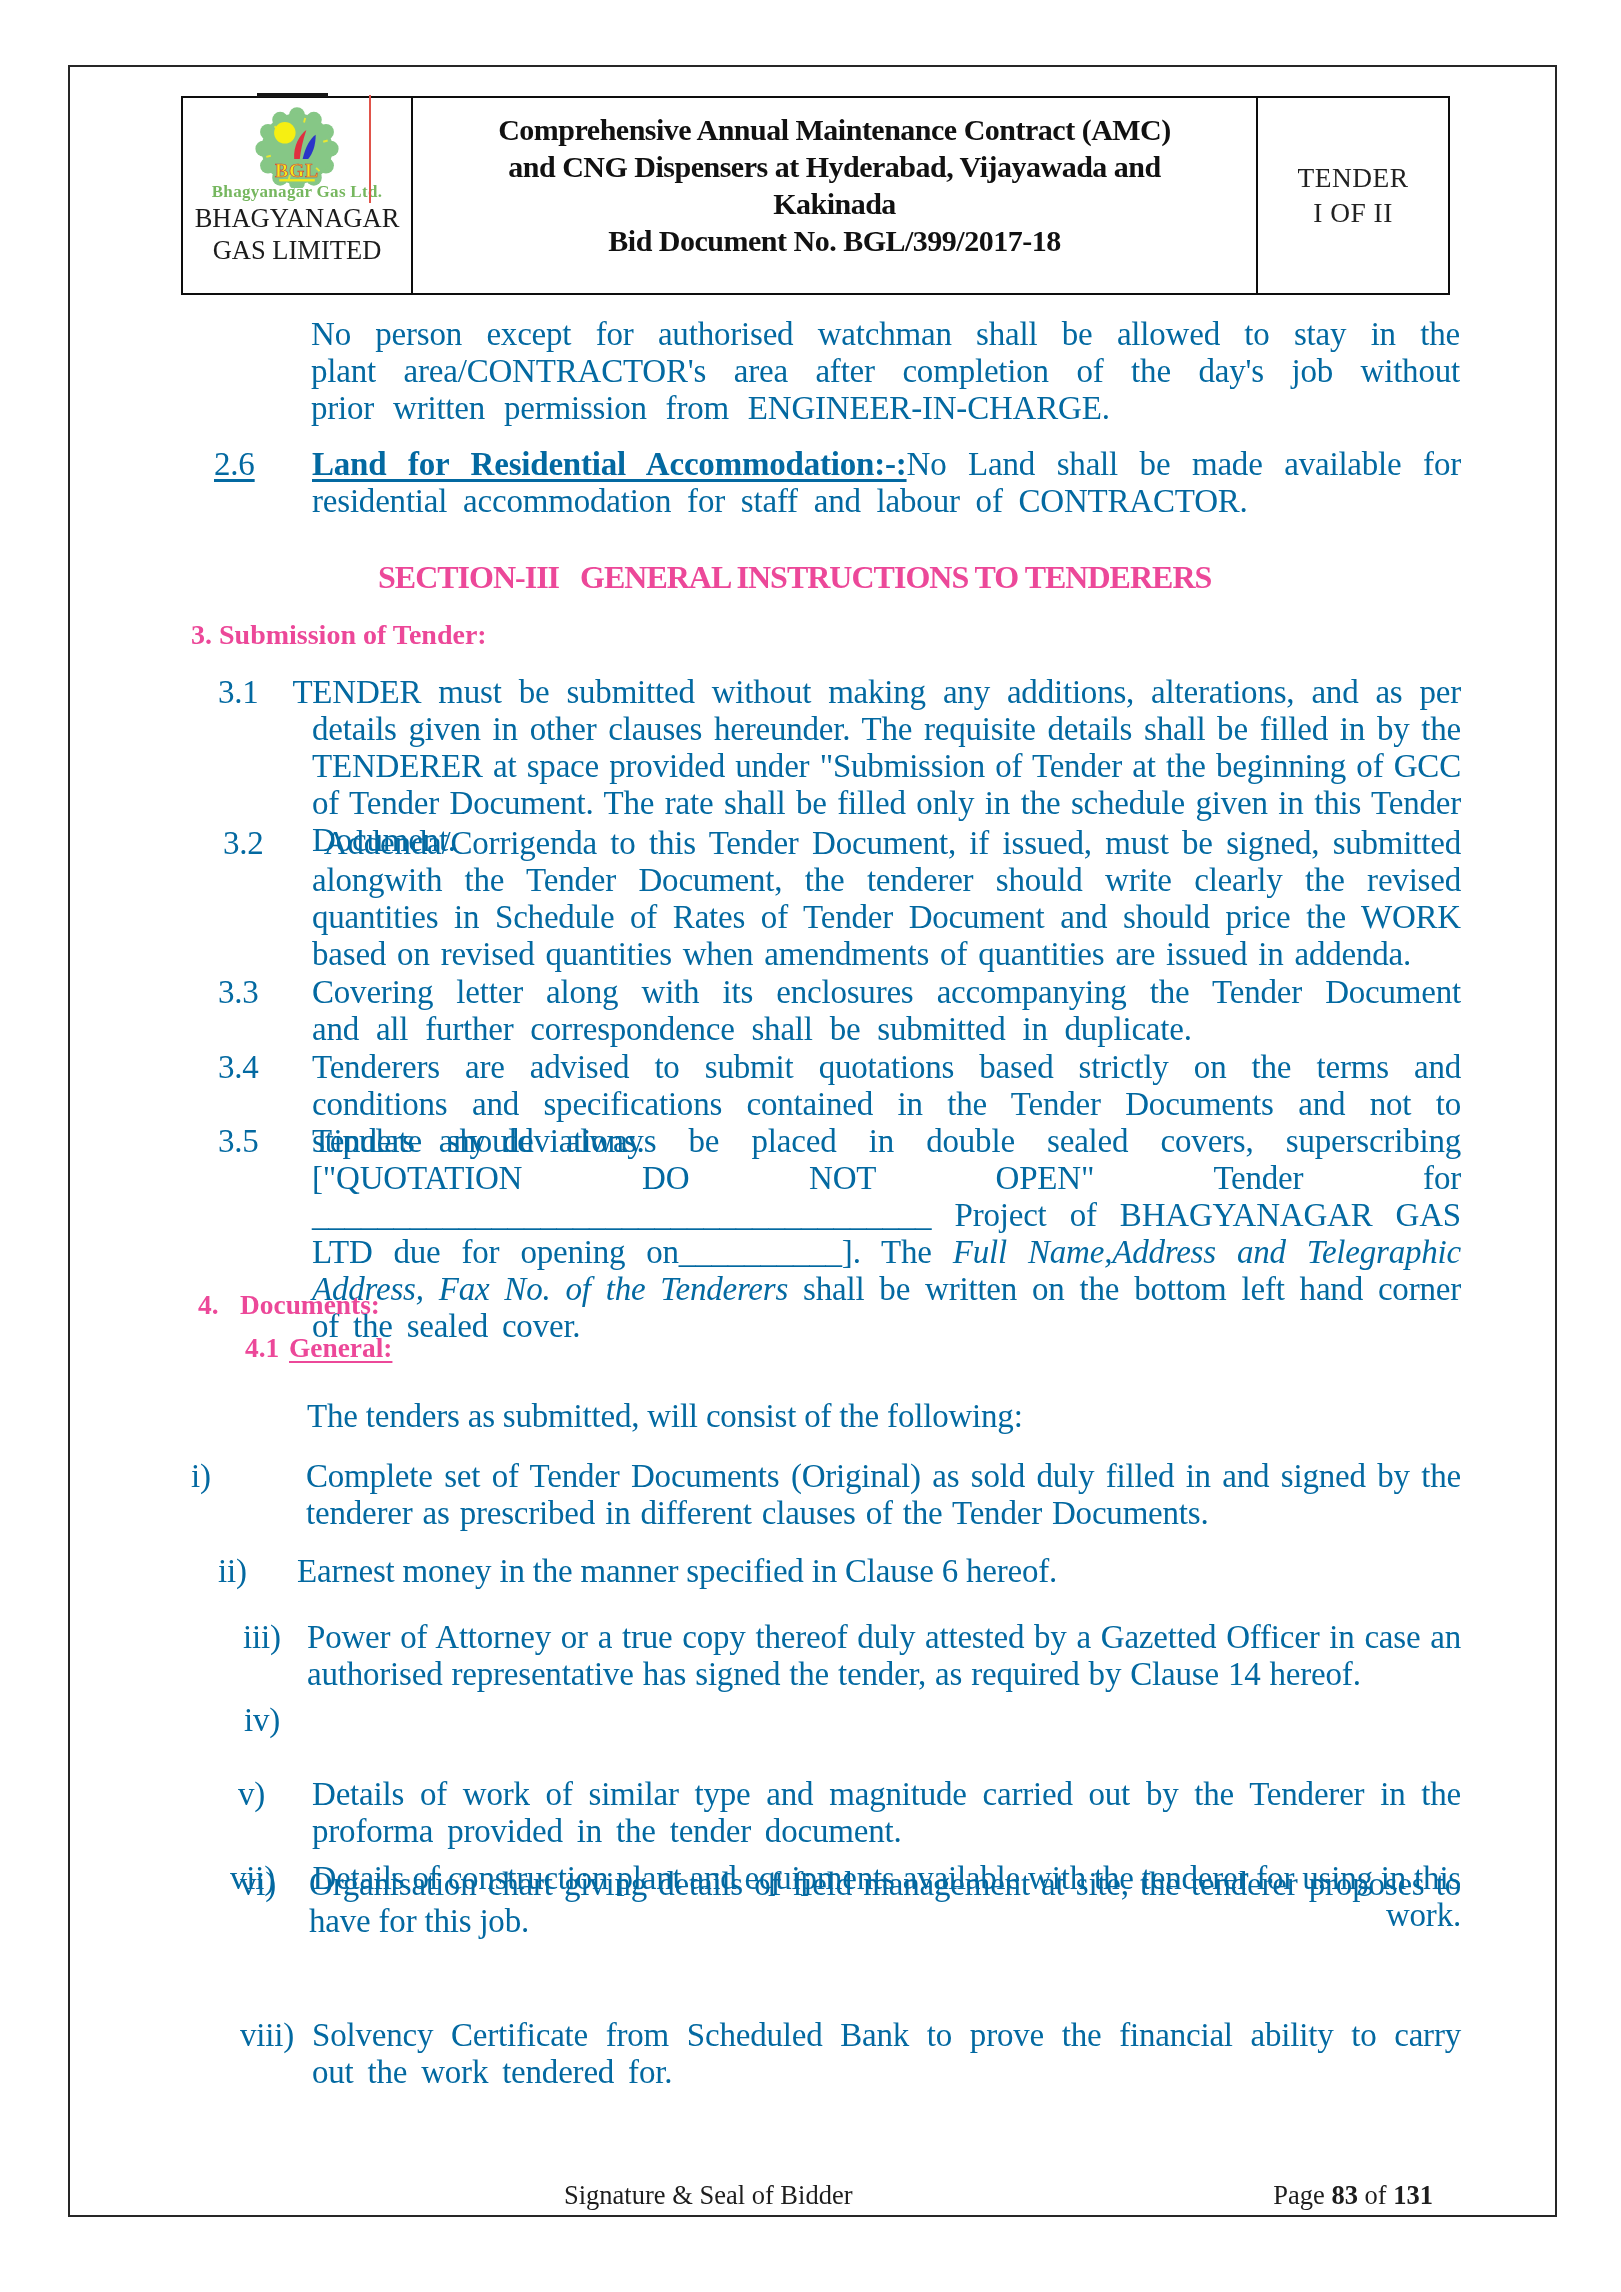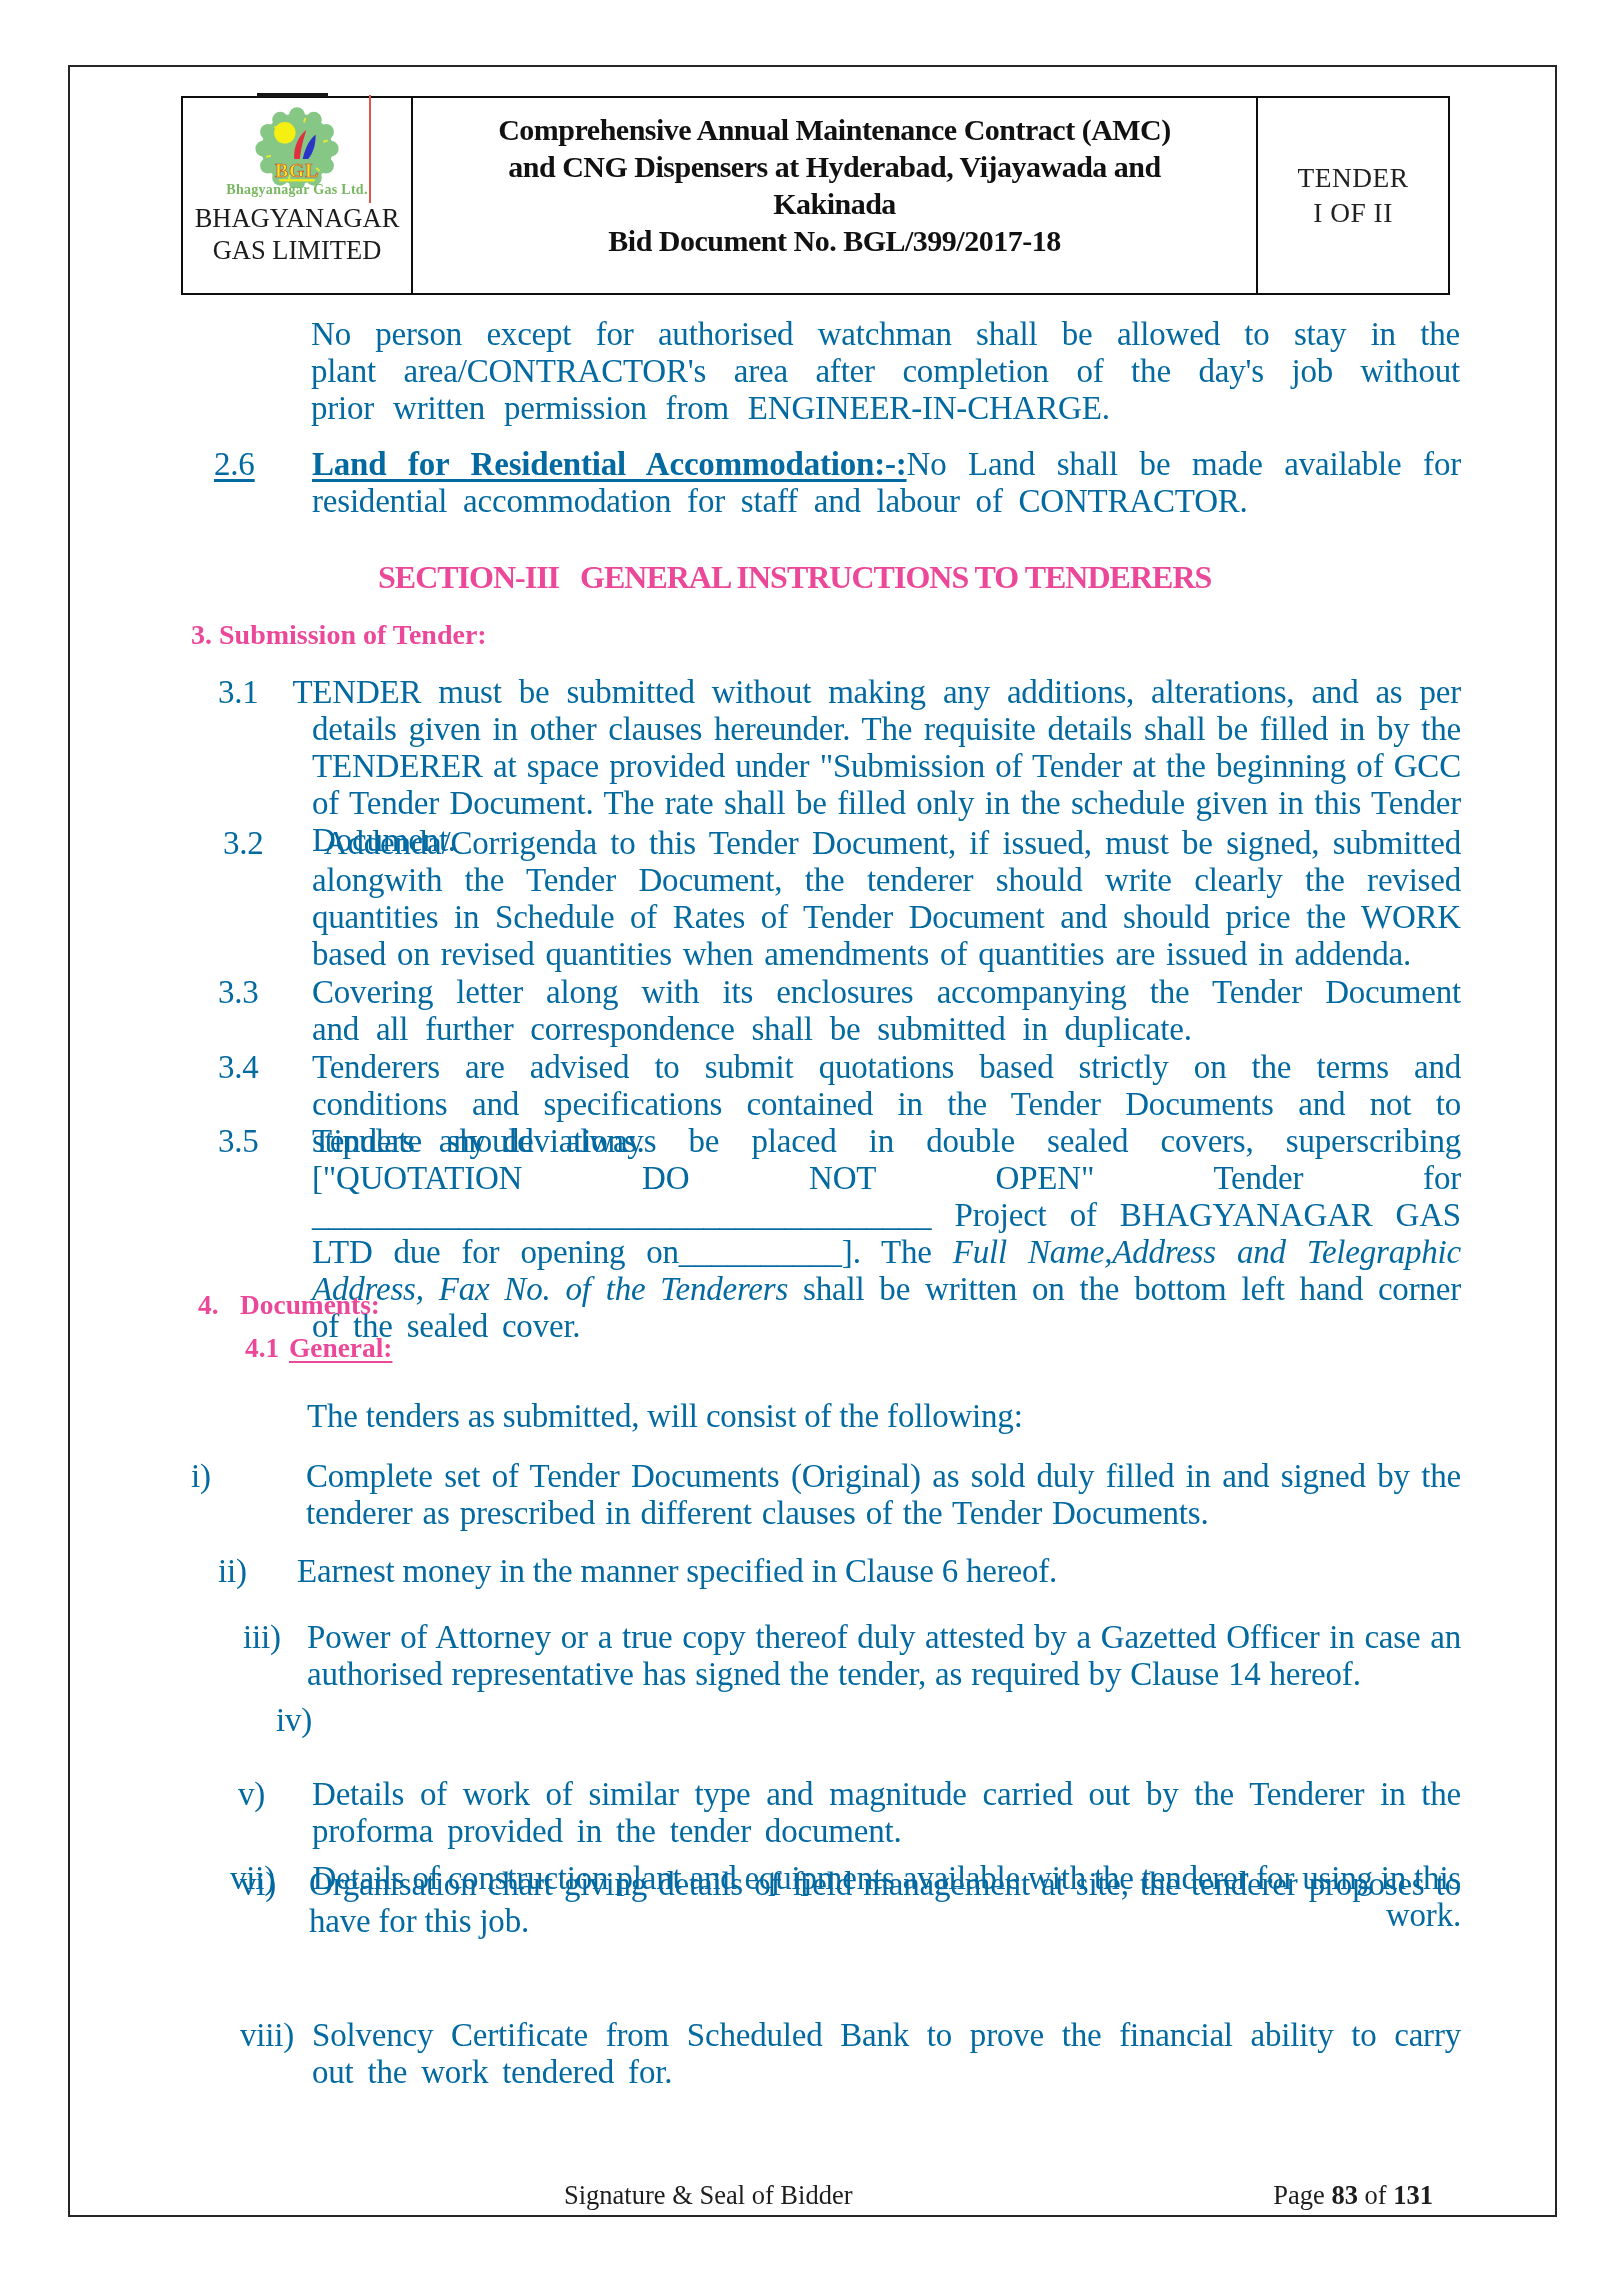--- a/index.html
+++ b/index.html
@@ -18,21 +18,21 @@
     display:flex;border:2.9px solid #0d0d0d;box-sizing:border-box;background:#fff;
   }
   .cell{box-sizing:border-box;position:relative;}
   .cell-logo{width:228px;}
   .cell-title{flex:1;border-left:2.9px solid #0d0d0d;border-right:2.9px solid #0d0d0d;
     text-align:center;padding-top:13px;}
   .cell-vol{width:190px;display:flex;flex-direction:column;justify-content:center;
     align-items:center;font-size:27.4px;line-height:35px;letter-spacing:0.5px;color:#222;}
   .emblem{position:absolute;left:67px;top:3.9px;}
   .logo-caption{position:absolute;left:0;top:84px;width:100%;text-align:center;
-    font-size:14px;font-weight:bold;color:#76b75f;letter-spacing:0.3px;}
+    font-size:17px;font-weight:bold;color:#76b75f;letter-spacing:0.3px;}
   .company{position:absolute;left:0;top:104px;width:100%;text-align:center;
     font-size:26.5px;line-height:32px;color:#1c1c1c;}
   .red-line{position:absolute;left:186px;top:-2.9px;width:2px;height:108px;background:#e0544a;}
   .top-artifact{position:absolute;left:74px;top:-4.9px;width:71px;height:3.9px;background:#161616;}
   .title-line{font-weight:bold;font-size:30px;line-height:37px;letter-spacing:-0.5px;color:#111;}
   
   .para{position:absolute;font-size:33px;line-height:37px;letter-spacing:-0.2px;
     text-align:justify;color:#0369a1;}
   .num{position:absolute;top:0;left:0;}
   .ul{text-decoration:underline;text-underline-offset:3.9px;}
@@ -162,21 +162,21 @@
   <span class="num" style="left:-79px;">ii)</span>
   <span>Earnest money in the manner specified in Clause 6 hereof.</span>
 </div>
 
 <div class="para" style="left:307px;top:1619px;width:1154px;word-spacing:1px;">
   <span class="num" style="left:-64px;">iii)</span>
   <span>Power of Attorney or a true copy thereof duly attested by a Gazetted Officer in case an authorised representative has signed the tender, as required by Clause 14 hereof.</span>
 </div>
 
 <div class="para" style="left:291px;top:1702px;width:1169px;text-align:left;">
-  <span class="num" style="left:-47px;margin-left:32px;">iv)</span>
+  <span class="num" style="left:-47px;">iv)</span>
 </div>
 
 <div class="para" style="left:312px;top:1776px;width:1149px;word-spacing:5.9px;">
   <span class="num" style="left:-74px;">v)</span>
   <span>Details of work of similar type and magnitude carried out by the Tenderer in the proforma provided in the tender document.</span>
 </div>
 
 <div class="para" style="left:309px;top:1866px;width:1152px;">
   <span class="num" style="left:-69px;">vi)</span>
   <span>Organisation chart giving details of field management at site, the tenderer proposes to have for this job.</span>

